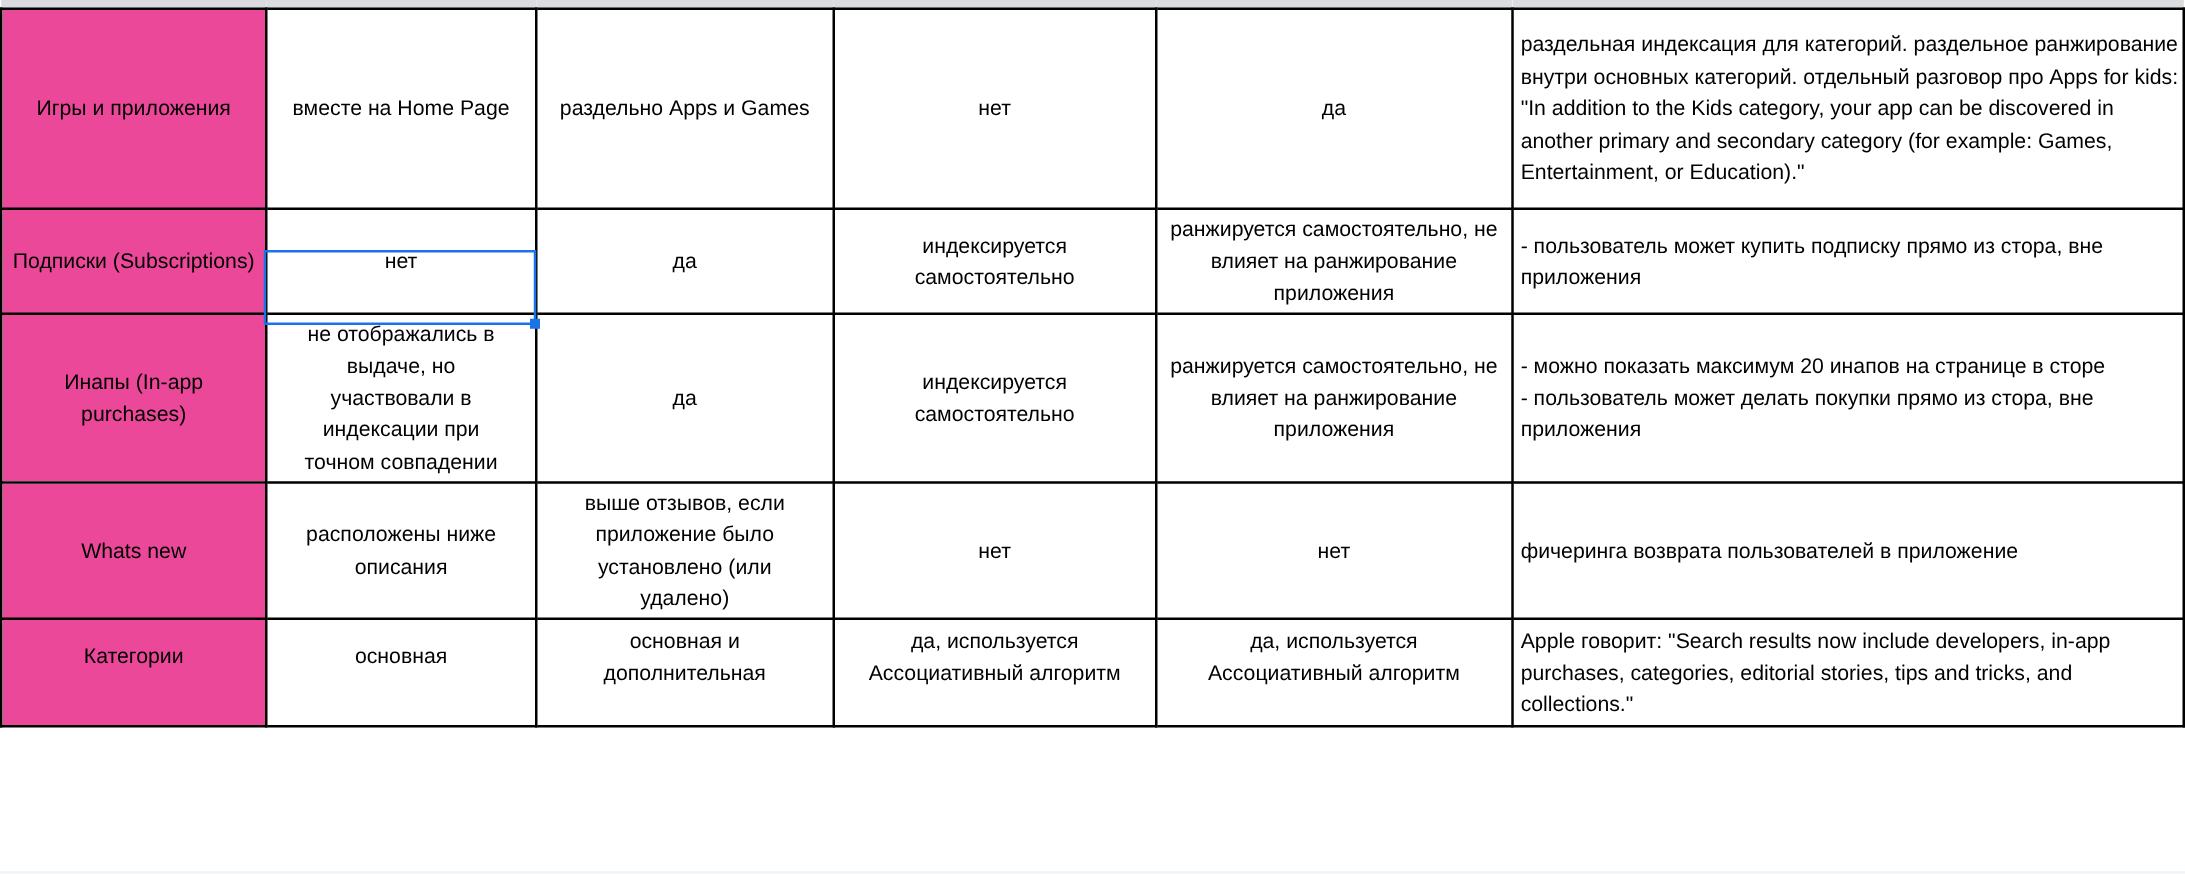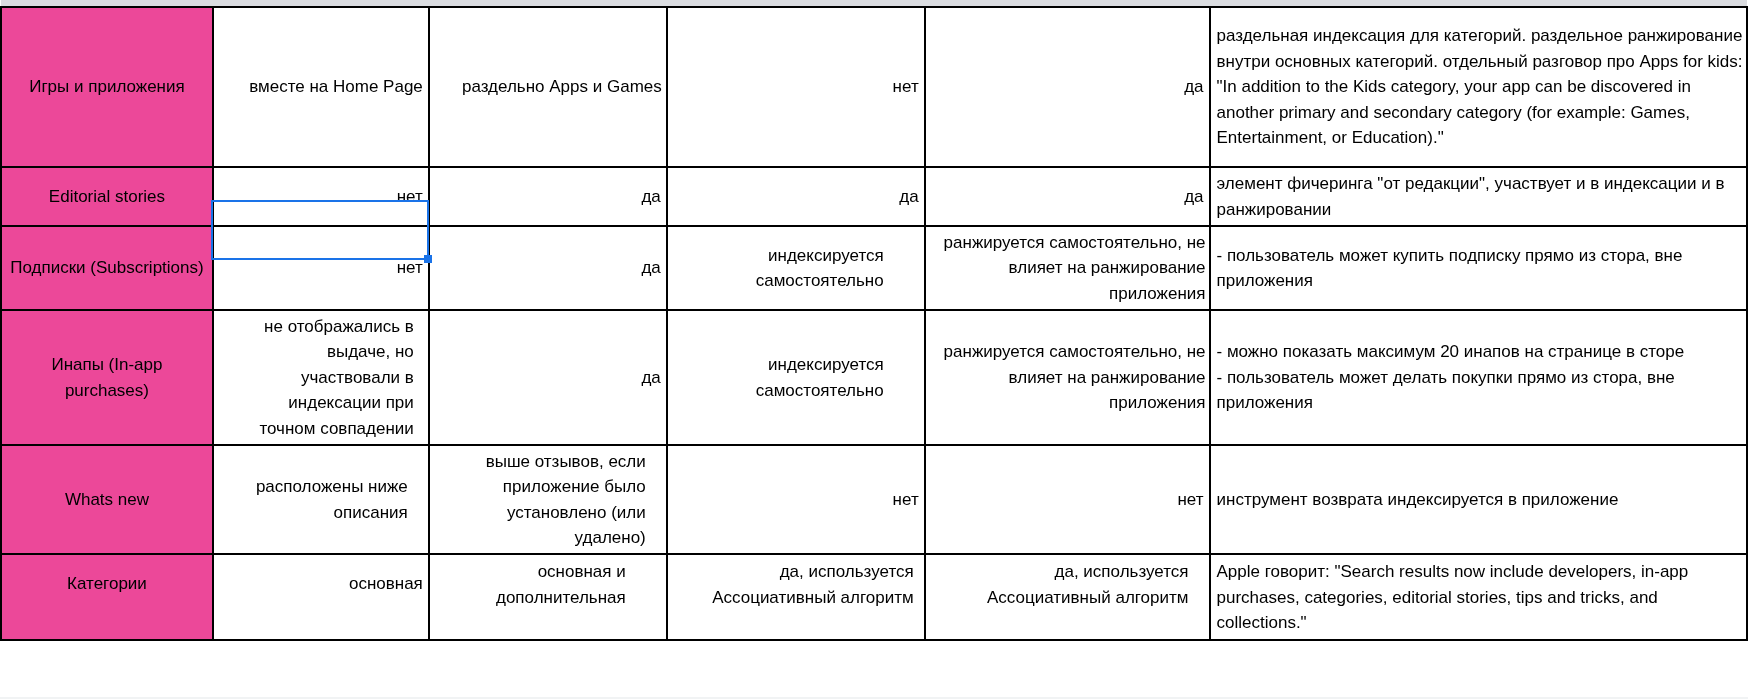--- a/index.html
+++ b/index.html
@@ -8,21 +8,21 @@
   .sheet { position:absolute; left:0; top:0; width:1748px; height:699px; overflow:hidden; }
   .grid { position:absolute; left:0; top:0; border-collapse:collapse; table-layout:fixed; }
   .grid td, .grid th { border:2px solid #000; padding:0 5px; box-sizing:border-box;
        font-size:17px; line-height:25.5px; vertical-align:middle; overflow:hidden; }
   .grid th { background:#9fc5e8; height:33px; font-weight:bold; text-align:center; white-space:nowrap; }
   .grid th.serif { font-family:"Liberation Serif", "DejaVu Serif", serif; font-size:18px; letter-spacing:0.2px; }
   .grid th.sans { font-family:"Liberation Sans", sans-serif; font-size:17px; }
   .grid th.first { outline:3px solid #1ea362; outline-offset:-3px; }
   .freeze td { height:7px; padding:0; background:#dadce0; border:none; border-left:none; border-right:none; }
   .grid td.name { background:#ec4899; text-align:center; }
-  .grid td.c { text-align:right;margin-left:28px; }
+  .grid td.c { text-align:center;margin-left:28px; }
   .grid td.comment { text-align:left; padding-left:6px; padding-right:1px; }
   .u { }
   .sel-box { position:absolute; left:211px; top:200px; width:218px; height:60px;
              border:2px solid #1a73e8; box-sizing:border-box; pointer-events:none; }
   .sel-handle { position:absolute; left:424px; top:255px; width:8px; height:8px; background:#1a73e8; }
   .bottom-strip { position:absolute; left:0; top:697px; width:1748px; height:2px; background:#f1f3f4; }
 </style>
 </head>
 <body>
 
@@ -48,28 +48,20 @@
 
     <tr style="height:160px">
       <td class="name">Игры и приложения</td>
       <td class="c">вместе на Home Page</td>
       <td class="c" style="white-space:nowrap;padding:0 4px">раздельно Apps и Games</td>
       <td class="c">нет</td>
       <td class="c">да</td>
       <td class="comment">раздельная индексация для категорий. раздельное ранжирование внутри основных категорий. отдельный разговор про Apps for kids: "In addition to the Kids category, your app can be discovered in another primary and secondary category (for example: Games, Entertainment, or Education)."</td>
     </tr>
 
-    <tr style="height:59px">
-      <td class="name">Editorial stories</td>
-      <td class="c">нет</td>
-      <td class="c">да</td>
-      <td class="c">да</td>
-      <td class="c">да</td>
-      <td class="comment">элемент фичеринга "от редакции", участвует и в индексации и в ранжировании</td>
-    </tr>
 
     <tr style="height:84px">
       <td class="name">Подписки (Subscriptions)</td>
       <td class="c">нет</td>
       <td class="c">да</td>
       <td class="c" style="padding:0 40px">индексируется самостоятельно</td>
       <td class="c" style="padding:0 3px">ранжируется самостоятельно, не влияет на ранжирование приложения</td>
       <td class="comment">- пользователь может купить подписку прямо из стора, вне приложения</td>
     </tr>
 
@@ -86,21 +78,21 @@
         <div>- пользователь может делать покупки прямо из стора, вне приложения</div>
       </td>
     </tr>
 
     <tr style="height:109px">
       <td class="name">Whats new</td>
       <td class="c" style="padding:0 20px">расположены ниже описания</td>
       <td class="c" style="padding:0 20px">выше отзывов, если приложение было установлено (или удалено)</td>
       <td class="c">нет</td>
       <td class="c">нет</td>
-      <td class="comment">инструмент возврата индексируется в приложение</td>
+      <td class="comment">фичеринга возврата пользователей в приложение</td>
     </tr>
 
 
     <tr style="height:86px">
       <td class="name" style="vertical-align:top;padding-top:16px">Категории</td>
       <td class="c" style="vertical-align:top;padding-top:16px">основная</td>
       <td class="c" style="vertical-align:top;padding:4px 40px 0">основная и дополнительная</td>
       <td class="c" style="vertical-align:top;padding:4px 10px 0">да, используется Ассоциативный алгоритм</td>
       <td class="c" style="vertical-align:top;padding:4px 20px 0">да, используется Ассоциативный алгоритм</td>
       <td class="comment" style="vertical-align:top;padding-top:4px">Apple говорит: "Search results now include developers, in-app purchases, categories, editorial stories, tips and tricks, and collections."</td>

